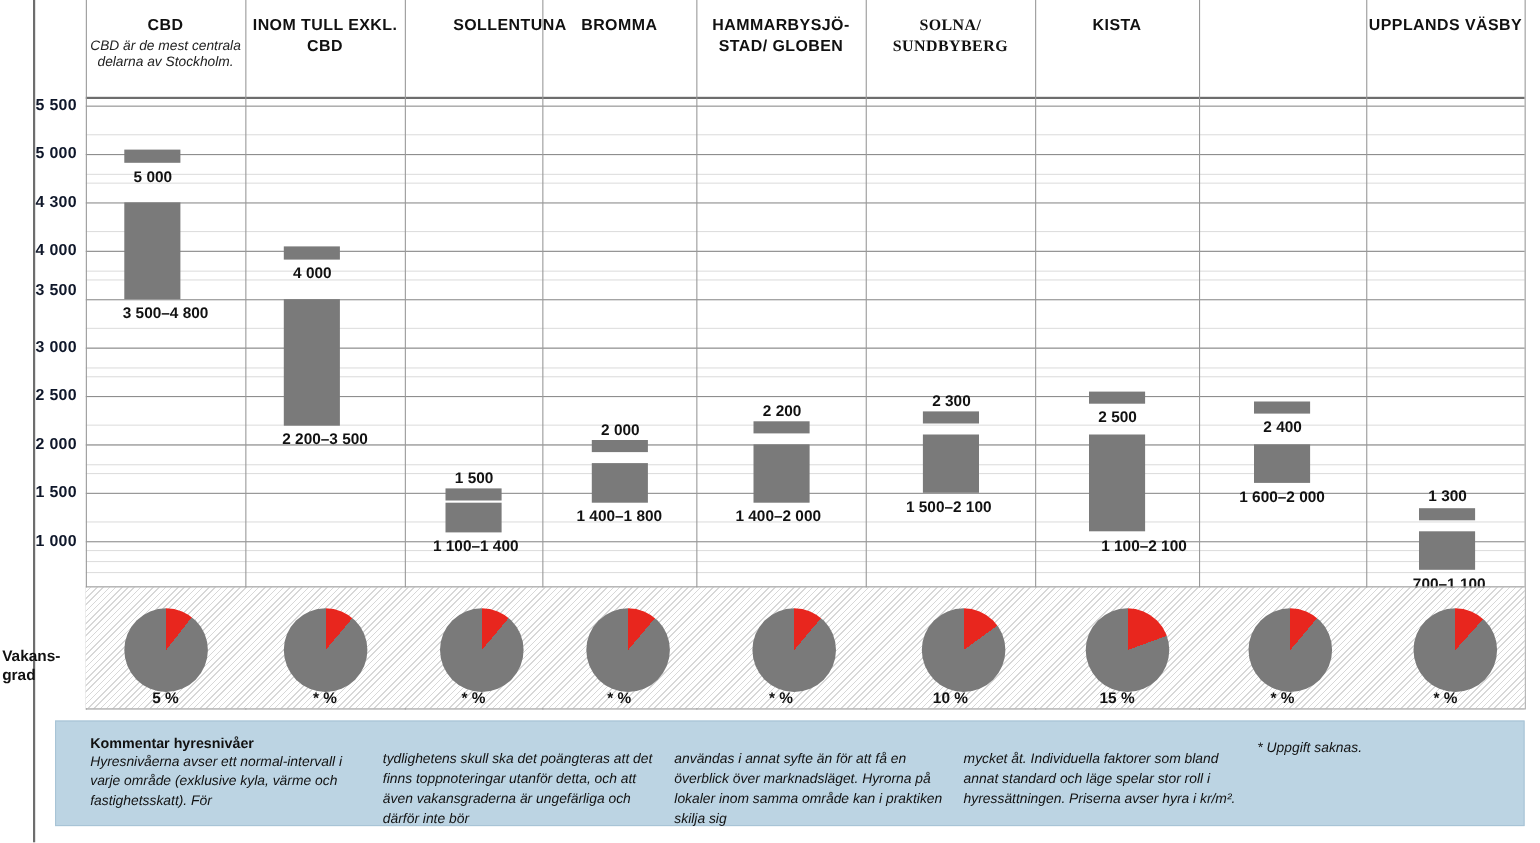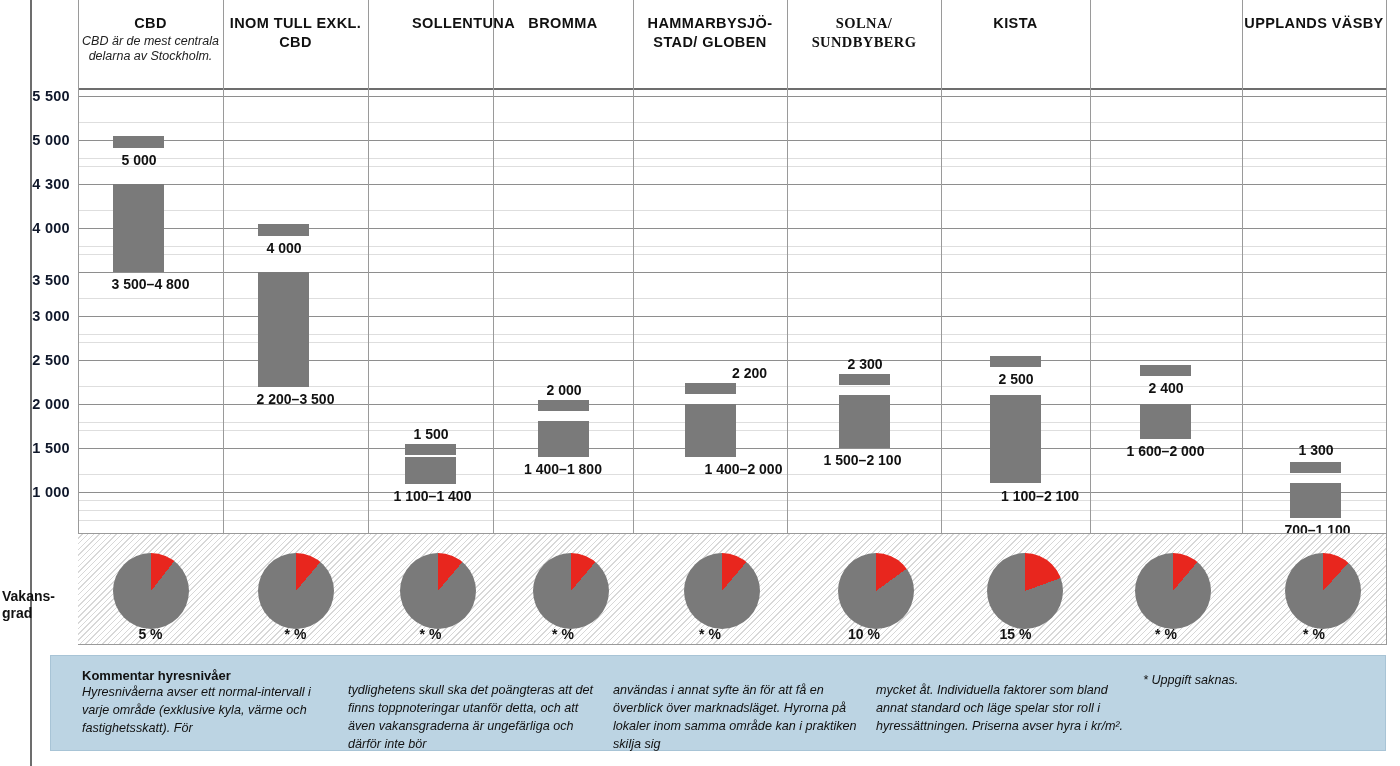--- a/index.html
+++ b/index.html
@@ -210,21 +210,21 @@
   <div class="grid-line" style="top:316px"></div>
   <div class="grid-line" style="top:360px"></div>
   <div class="grid-line" style="top:404px"></div>
   <div class="grid-line" style="top:448px"></div>
   <div class="grid-line" style="top:492px"></div>
 
   <div class="axis-label" style="top:88px">5 500</div>
   <div class="axis-label" style="top:132px">5 000</div>
   <div class="axis-label" style="top:176px">4 300</div>
   <div class="axis-label" style="top:220px">4 000</div>
-  <div class="axis-label" style="top:272px">3 500</div>
+  <div class="axis-label" style="top:256px">3 500</div>
   <div class="axis-label" style="top:308px">3 000</div>
   <div class="axis-label" style="top:352px">2 500</div>
   <div class="axis-label" style="top:396px">2 000</div>
   <div class="axis-label" style="top:440px">1 500</div>
   <div class="axis-label" style="top:484px">1 000</div>
 
   <div class="header-rule"></div>
 
   <div class="col-sep" style="left:78px"></div>
   <div class="col-sep" style="left:223px"></div>
@@ -264,22 +264,22 @@
   <div class="bar-top-label" style="left:375px; top:426px; width:112px;">1 500</div>
   <div class="bar-range-label" style="left:360px; top:488px; width:145px;">1 100–1 400</div>
 
   <div class="bar-cap" style="left:538px; top:400px; width:51px; height:11px;"></div>
   <div class="bar" style="left:538px; top:421px; width:51px; height:36px;"></div>
   <div class="bar-top-label" style="left:508px; top:382px; width:112px;">2 000</div>
   <div class="bar-range-label" style="left:488px; top:461px; width:150px;">1 400–1 800</div>
 
   <div class="bar-cap" style="left:685px; top:383px; width:51px; height:11px;"></div>
   <div class="bar" style="left:685px; top:404px; width:51px; height:53px;"></div>
-  <div class="bar-top-label" style="left:655px; top:365px; width:112px;text-align:right;">2 200</div>
-  <div class="bar-range-label" style="left:666px; top:461px; width:155px;">1 400–2 000</div>
+  <div class="bar-top-label" style="left:655px; top:365px; width:112px;">2 200</div>
+  <div class="bar-range-label" style="left:630px; top:461px; width:155px;">1 400–2 000</div>
 
   <div class="bar-cap" style="left:839px; top:374px; width:51px; height:11px;"></div>
   <div class="bar" style="left:839px; top:395px; width:51px; height:53px;"></div>
   <div class="bar-top-label" style="left:809px; top:356px; width:112px;">2 300</div>
   <div class="bar-range-label" style="left:785px; top:452px; width:155px;">1 500–2 100</div>
 
   <div class="bar-cap" style="left:990px; top:356px; width:51px; height:11px;"></div>
   <div class="bar" style="left:990px; top:395px; width:51px; height:88px;"></div>
   <div class="bar-top-label" style="left:960px; top:371px; width:112px;">2 500</div>
   <div class="bar-range-label" style="left:965px; top:488px; width:150px;">1 100–2 100</div>

